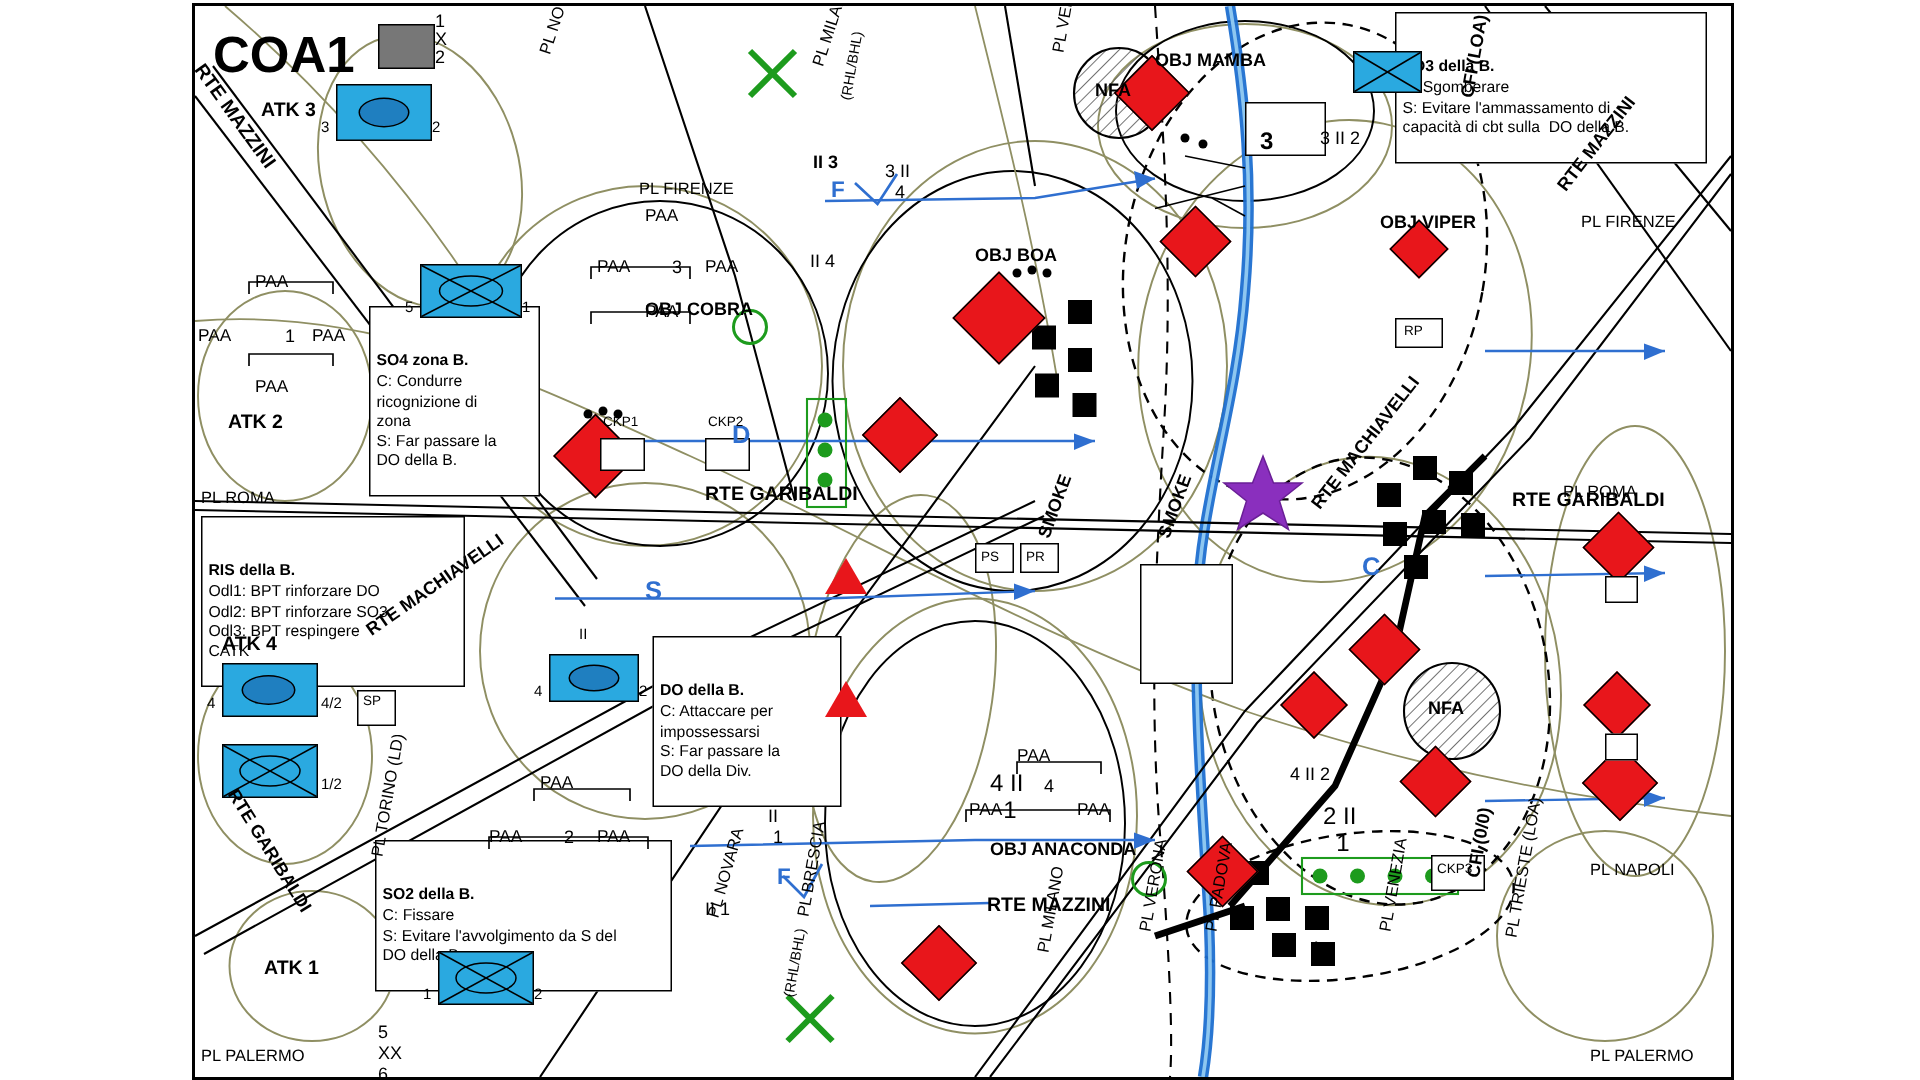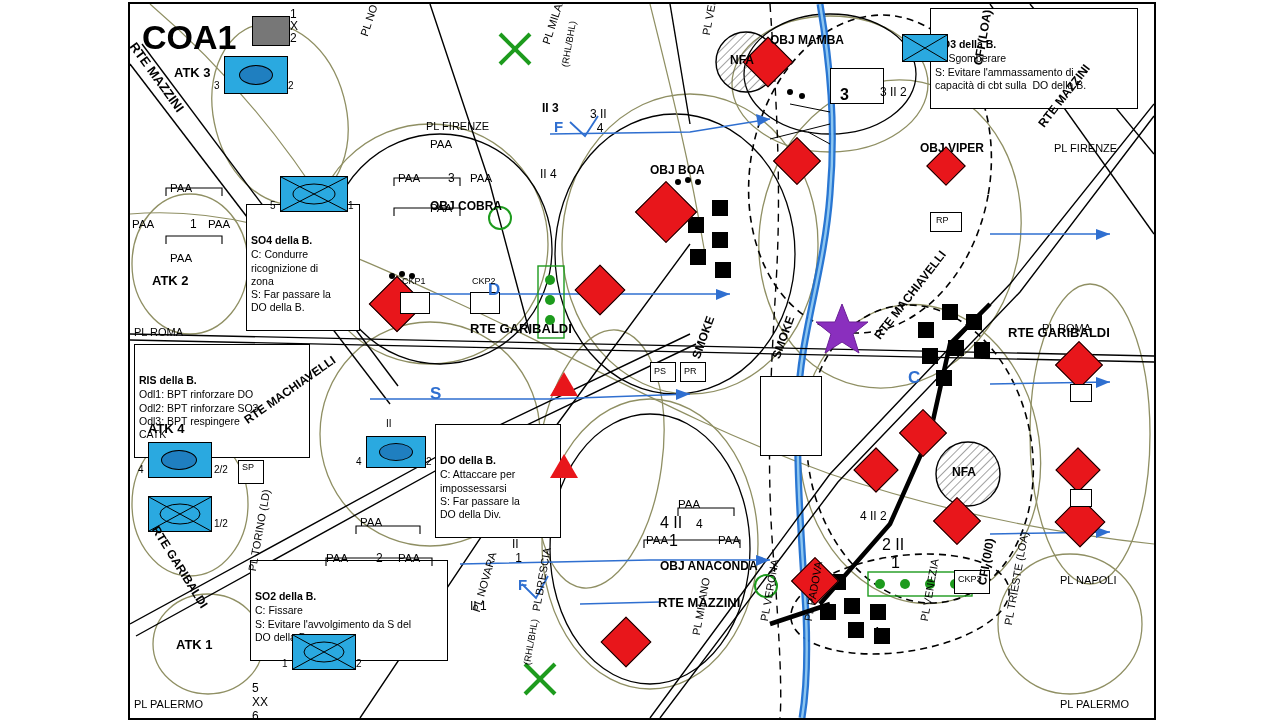--- a/index.html
+++ b/index.html
@@ -189,21 +189,21 @@
         <line x1="640" y1="135" x2="700" y2="120"></line>
         <line x1="660" y1="100" x2="700" y2="108"></line>
         <line x1="678" y1="128" x2="700" y2="140"></line>
       </g>
     </svg>
 
     <div class="coa1">COA1</div>
 
 
     <div class="boxtxt" style="left:116px;top:200px;width:104px;">
-      <span class="hd">SO4 della B.</span><span>C: Condurre</span>
+      <span class="hd">SO4 zona B.</span><span>C: Condurre</span>
 <span>ricognizione di</span>
 <span>zona</span>
 <span>S: Far passare la</span>
 <span>DO della B.</span>
     </div>
 
     <div class="boxtxt" style="left:800px;top:4px;width:198px;">
       <span class="hd">SO3 della B.</span><span>C: Sgomberare</span>
 <span>S: Evitare l'ammassamento di</span>
 <span>capacità di cbt sulla  DO della B.</span>
@@ -405,21 +405,21 @@
     <div class="txt" style="left:828px;top:570px;font-size:9px;">CKP3</div>
 
     <div class="txt b" style="left:560px;top:352px;font-size:12px;transform:rotate(-70deg);transform-origin:0 0;">SMOKE</div>
     <div class="txt b" style="left:640px;top:352px;font-size:12px;transform:rotate(-70deg);transform-origin:0 0;">SMOKE</div>
 
     <div class="txt" style="left:84px;top:76px;font-size:10px;">3</div>
     <div class="txt" style="left:158px;top:76px;font-size:10px;">2</div>
     <div class="txt" style="left:140px;top:196px;font-size:10px;">5</div>
     <div class="txt" style="left:218px;top:196px;font-size:10px;">1</div>
     <div class="txt" style="left:8px;top:460px;font-size:10px;">4</div>
-    <div class="txt" style="left:84px;top:460px;font-size:10px;">2/2</div>
+    <div class="txt" style="left:84px;top:460px;font-size:10px;">4/2</div>
     <div class="txt" style="left:84px;top:514px;font-size:10px;">1/2</div>
     <div class="txt" style="left:152px;top:654px;font-size:10px;">1</div>
     <div class="txt" style="left:226px;top:654px;font-size:10px;">2</div>
     <div class="txt" style="left:226px;top:452px;font-size:10px;">4</div>
     <div class="txt" style="left:296px;top:452px;font-size:10px;">2</div>
     <div class="txt" style="left:256px;top:414px;font-size:10px;">II</div>
     <div class="txt b" style="left:710px;top:82px;font-size:16px;">3</div>
 
   </div>
 </div>

